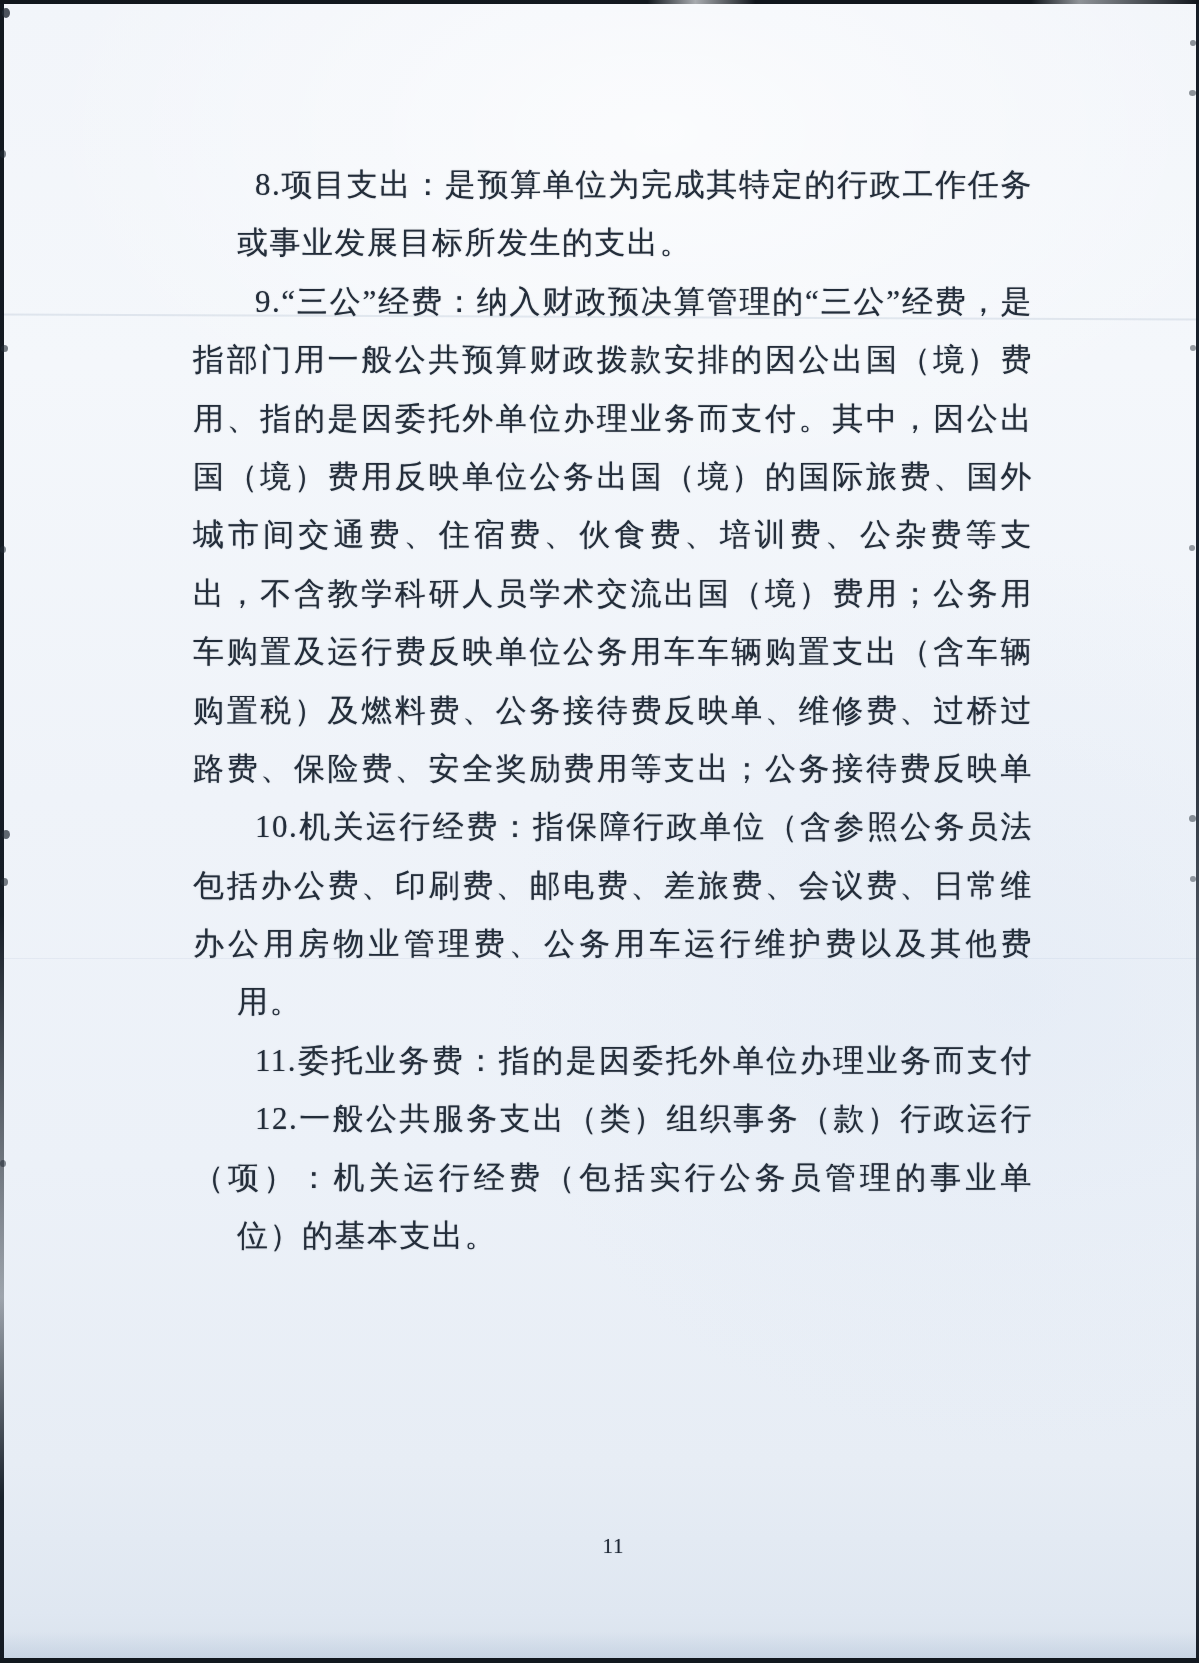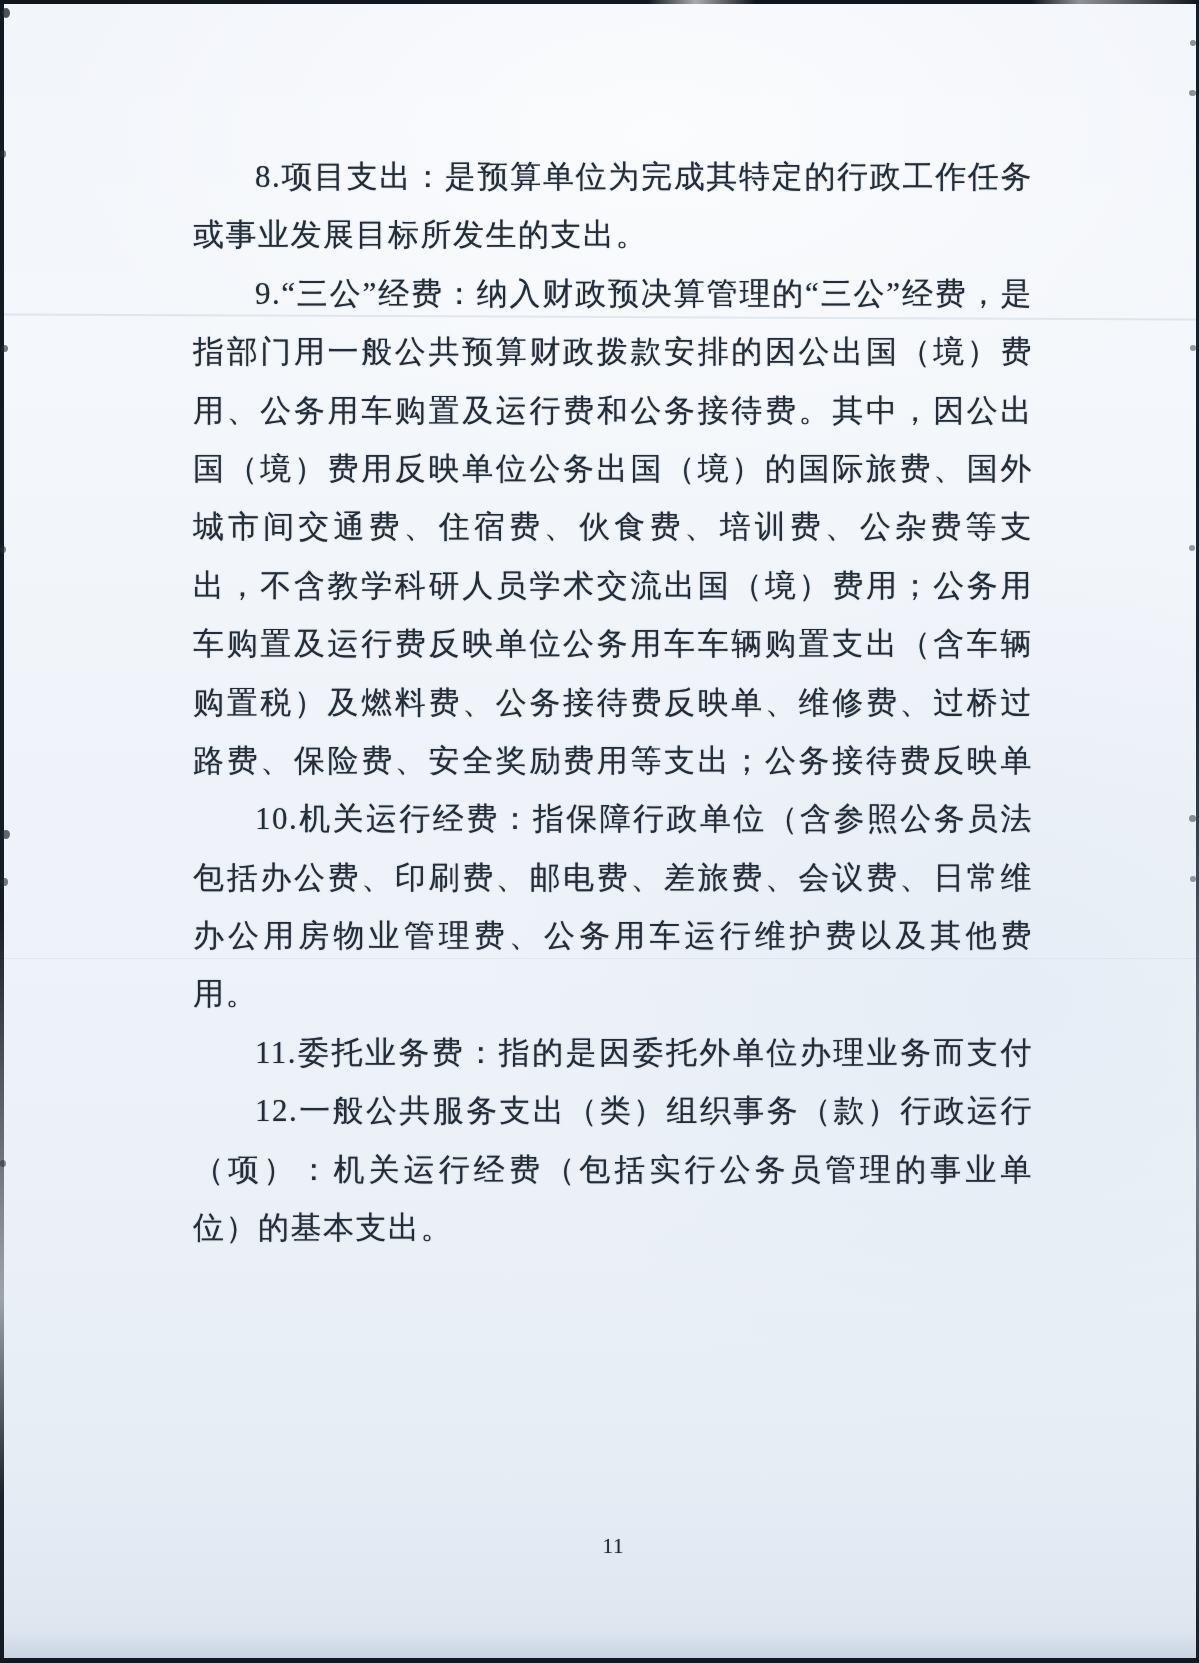--- a/index.html
+++ b/index.html
@@ -27,36 +27,36 @@
   .edge-bottom { left: 0; bottom: 0; width: 100%; height: 5px; background: #12181f; }
   .bottom-band { position: absolute; left: 0; bottom: 5px; width: 100%; height: 26px;
                  background: linear-gradient(180deg, rgba(176,192,214,0.0), rgba(170,187,211,0.35)); z-index: 2; }
   .speck { position: absolute; background: #222b36; border-radius: 50%; z-index: 6; }
   .artifact-line { position: absolute; left: 0; top: 316px; width: 100%; height: 2px;
                    background: rgba(139,158,187,0.20); transform: rotate(0.25deg); z-index: 1; }
   .artifact-line2 { position: absolute; left: 0; top: 958px; width: 100%; height: 1px;
                    background: rgba(150,168,195,0.12); z-index: 1; }
   
   .text-block {
-    position: absolute; left: 193px; top: 148px; width: 840px; z-index: 3;
+    position: absolute; left: 193px; top: 156px; width: 840px; z-index: 3;
     color: #232d3a;
     font-size: 31px;
     text-shadow: 0 0 1.2px rgba(35,45,58,0.55);
   }
   .paragraph { margin: 0; }
   .line {
     line-height: 58.4px;
     height: 58.4px;
     letter-spacing: 1.5px;
     white-space: nowrap;
     text-align: justify;
     text-align-last: justify;
   }
   .line.first { text-indent: 62px; }
-  .line.last  { text-align-last: left; white-space: normal; }
+  .line.last  { text-align-last: left; white-space: normal; margin-left: 44px; }
   .page-number {
     position: absolute; left: 0; top: 1534px; width: 100%;
     padding-left: 28px; box-sizing: border-box;
     text-align: center;
     font-size: 21px; letter-spacing: 1px;
     color: #1d2735; z-index: 3;
     text-shadow: 0 0 1px rgba(29,39,53,0.5);
   }
 </style>
 </head>
@@ -68,21 +68,21 @@
   <div class="artifact-line2"></div>
 
   <main class="text-block">
       <div class="paragraph">
         <div class="line first">8.项目支出：是预算单位为完成其特定的行政工作任务</div>
         <div class="line last">或事业发展目标所发生的支出。</div>
       </div>
       <div class="paragraph">
         <div class="line first">9.“三公”经费：纳入财政预决算管理的“三公”经费，是</div>
         <div class="line">指部门用一般公共预算财政拨款安排的因公出国（境）费</div>
-        <div class="line">用、公务用车购置及运行费和公务接待费。其中，因公出</div>
+        <div class="line">用、指的是因委托外单位办理业务而支付。其中，因公出</div>
         <div class="line">国（境）费用反映单位公务出国（境）的国际旅费、国外</div>
         <div class="line">城市间交通费、住宿费、伙食费、培训费、公杂费等支</div>
         <div class="line">出，不含教学科研人员学术交流出国（境）费用；公务用</div>
         <div class="line">车购置及运行费反映单位公务用车车辆购置支出（含车辆</div>
         <div class="line">购置税）及燃料费、公务接待费反映单、维修费、过桥过</div>
         <div class="line">路费、保险费、安全奖励费用等支出；公务接待费反映单</div>
       </div>
       <div class="paragraph">
         <div class="line first">10.机关运行经费：指保障行政单位（含参照公务员法</div>
         <div class="line">包括办公费、印刷费、邮电费、差旅费、会议费、日常维</div>

